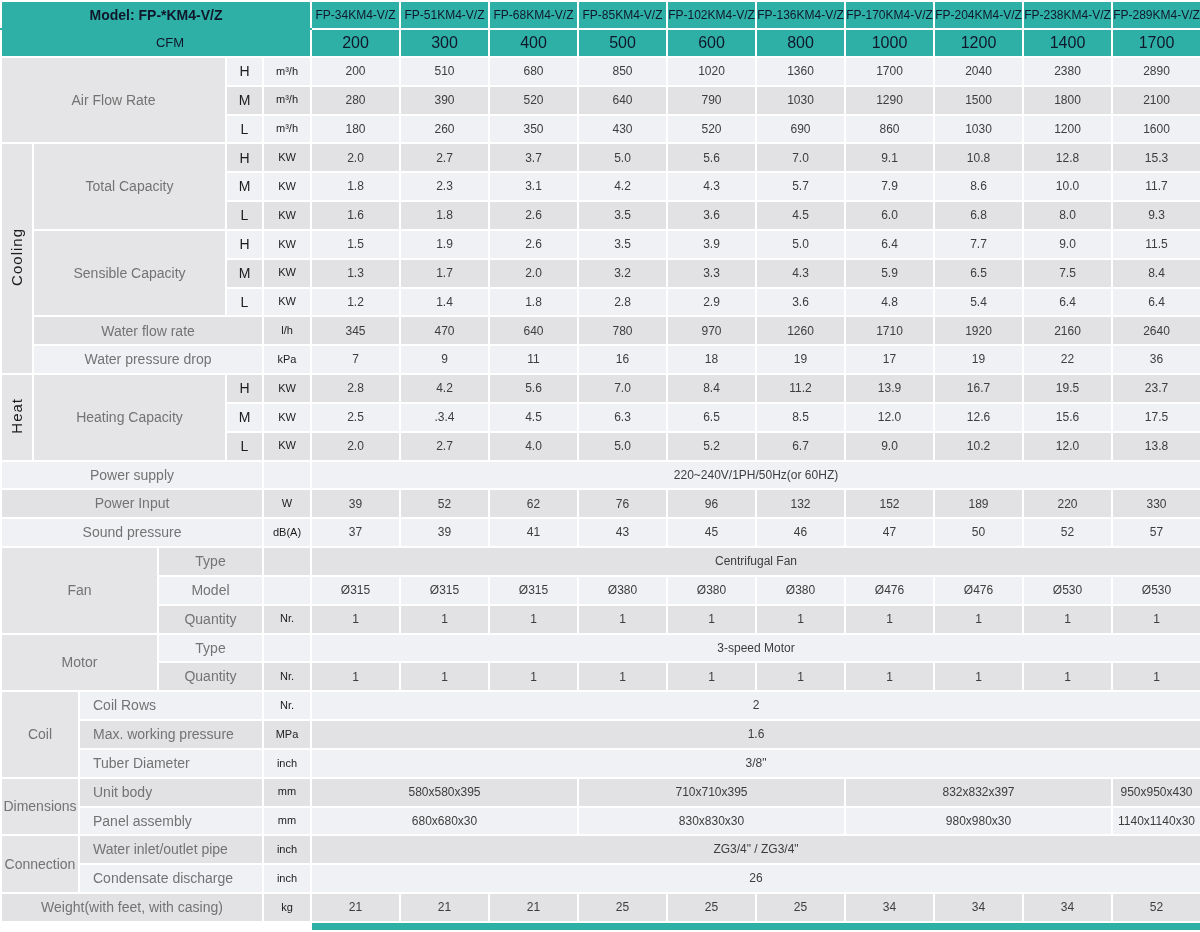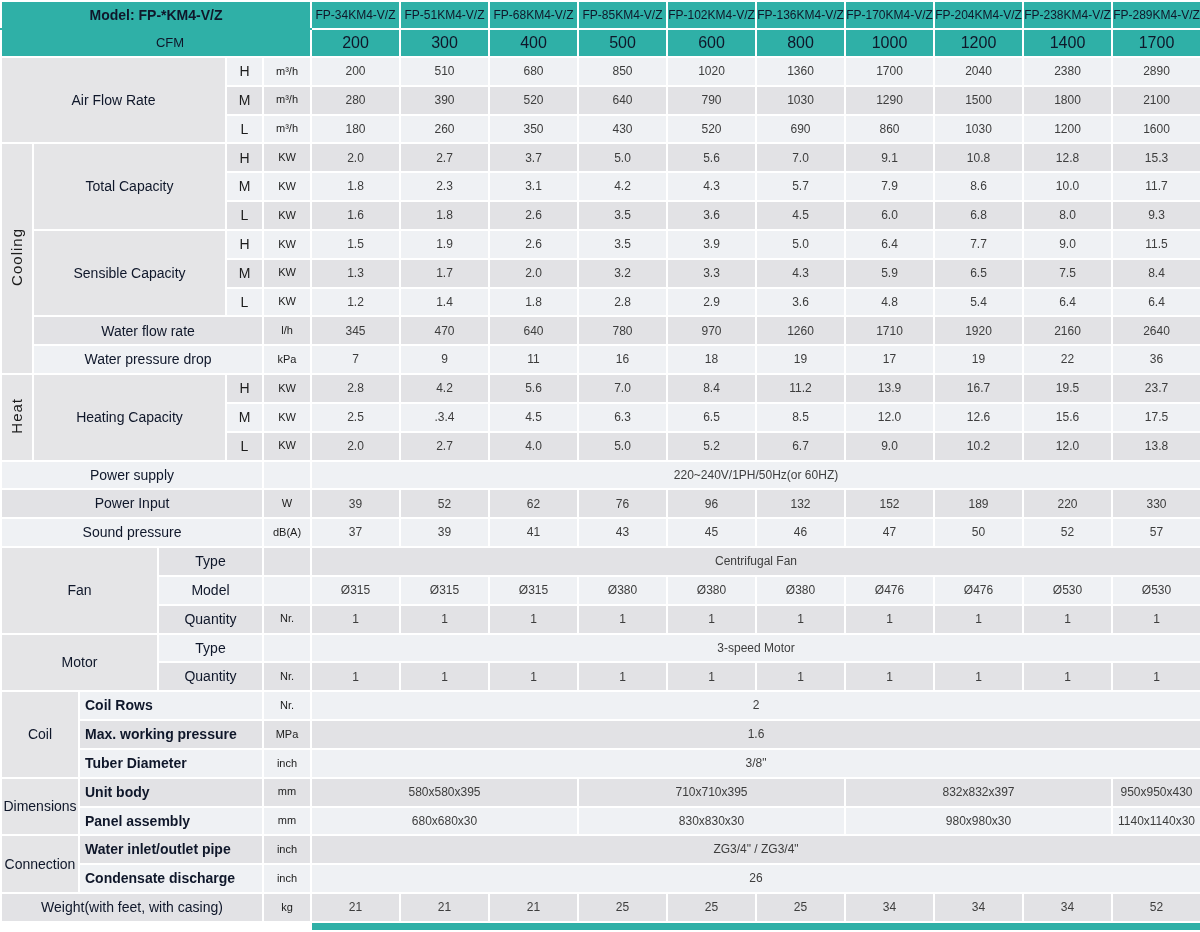--- a/index.html
+++ b/index.html
@@ -8,22 +8,22 @@
   table{border-collapse:collapse;table-layout:fixed;width:1200px;height:932px;}
   td{border:2px solid #fff;text-align:center;vertical-align:middle;padding:0;
      overflow:hidden;white-space:nowrap;color:#222;line-height:1.05;}
   tr.hdr{height:28px;}
   tr.striprow{height:9px;}
   .c-teal{background:#2fb0a7;color:#0f172a;}
   .c-mt{font-weight:bold;font-size:14px;}
   .c-cfm{font-size:13px;}
   .c-mn{font-size:12px;margin-top:20px;}
   .c-tc{font-size:16px;}
-  .c-l{font-size:14px;background:#e5e5e7;color:#0f172a;}
-  .c-left{text-align:left;padding-left:5px;font-weight:bold;}
+  .c-l{font-size:14px;background:#e5e5e7;color:#737373;}
+  .c-left{text-align:left;padding-left:13px;}
   .c-s{font-size:14px;background:#e5e5e7;color:#1c1c1c;}
   .c-u{font-size:11px;background:#e5e5e7;color:#1c1c1c;}
   .c-d{font-size:12px;color:#3d3d3d;background:#e5e5e7;}
   .c-g{font-size:15px;background:#e5e5e7;color:#1c1c1c;}
   .c-g span{writing-mode:vertical-rl;transform:rotate(180deg);display:inline-block;
             letter-spacing:1px;}
   tr.lt td.stripe{background:#eff1f4;}
   tr.dk td.stripe{background:#e2e2e5;}
   .tjb{border-bottom-color:#2fb0a7;}
   .tjt{border-top-color:#2fb0a7;padding-left:28px;}

